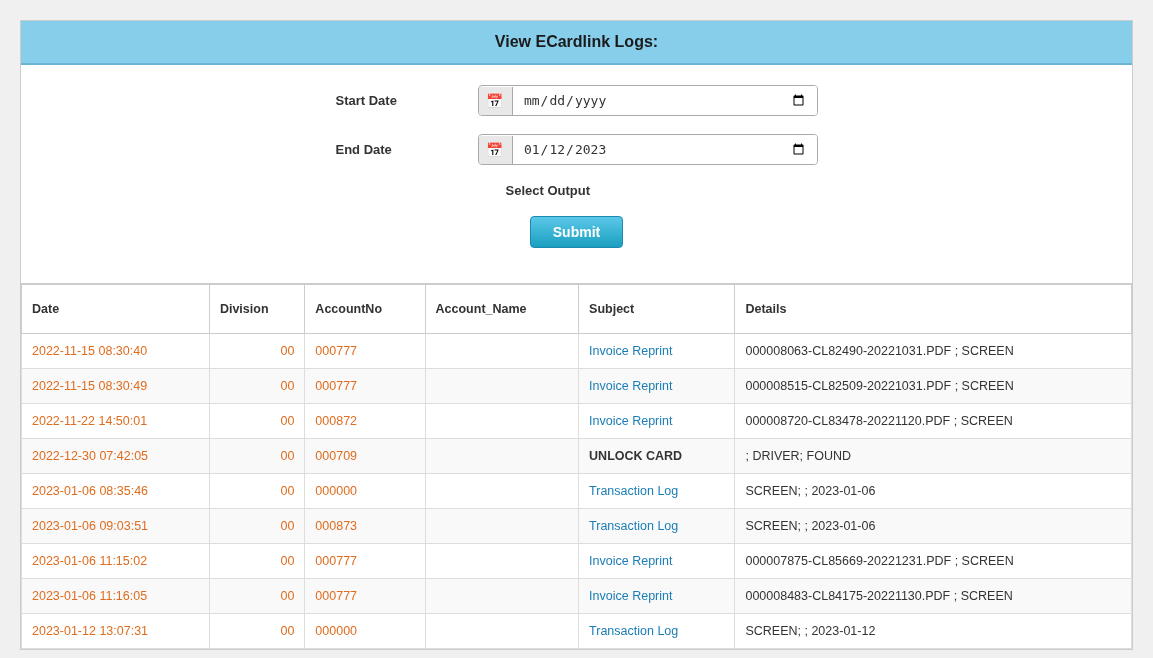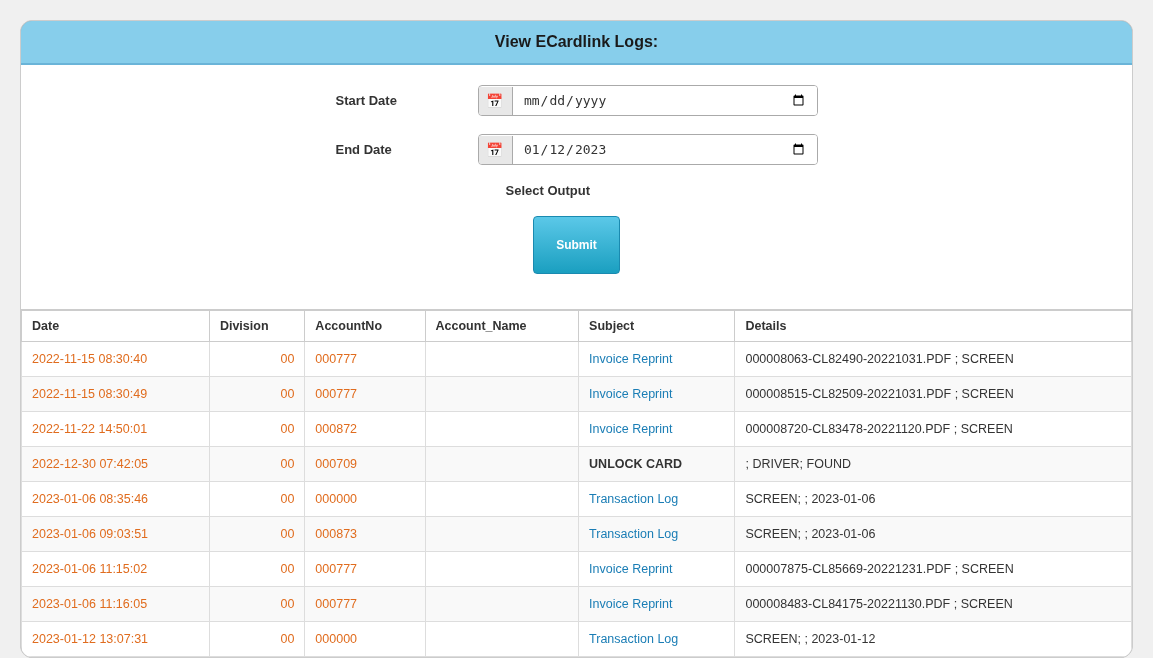--- a/index.html
+++ b/index.html
@@ -10,21 +10,21 @@
       display: flex;
       justify-content: center;
       align-items: flex-start;
       padding: 20px;
       min-height: 658px;
     }
     .main-container {
       width: 1113px;
       background: #a3a3a3;
       border: 1px solid #ccc;
-      border-radius: 12px;
+      border-radius: 0;
       overflow: hidden;
     }
     .header-bar {
       background: #87CEEB;
       padding: 12px 20px;
       text-align: center;
       border-bottom: 2px solid #6ab4d8;
     }
     .header-bar h2 {
       font-size: 16px;
@@ -93,43 +93,43 @@
     .submit-row {
       display: flex;
       justify-content: center;
       margin-bottom: 15px;
     }
     .submit-btn {
       background: linear-gradient(to bottom, #5bc8e8, #1a9fc0);
       color: #fff;
       border: 1px solid #1a8ab0;
       border-radius: 4px;
-      padding: 21px 22px;
-      font-size: 12px;
+      padding: 7px 22px;
+      font-size: 14px;
       font-weight: bold;
       cursor: pointer;
     }
     .table-container {
       overflow-x: auto;
       overflow-y: auto;
       max-height: 370px;
       border-top: 1px solid #ccc;
       position: relative;
     }
     table {
       width: 100%;
       border-collapse: collapse;
       font-size: 12.5px;
     }
     thead tr {
       background: #fff;
     }
     thead th {
       border: 1px solid #ccc;
-      padding: 8px 10px;
+      padding: 17px 10px;
       text-align: left;
       font-weight: bold;
       color: #333;
       white-space: nowrap;
     }
     tbody tr {
       background: #fff;
     }
     tbody tr:nth-child(even) {
       background: #f9f9f9;

